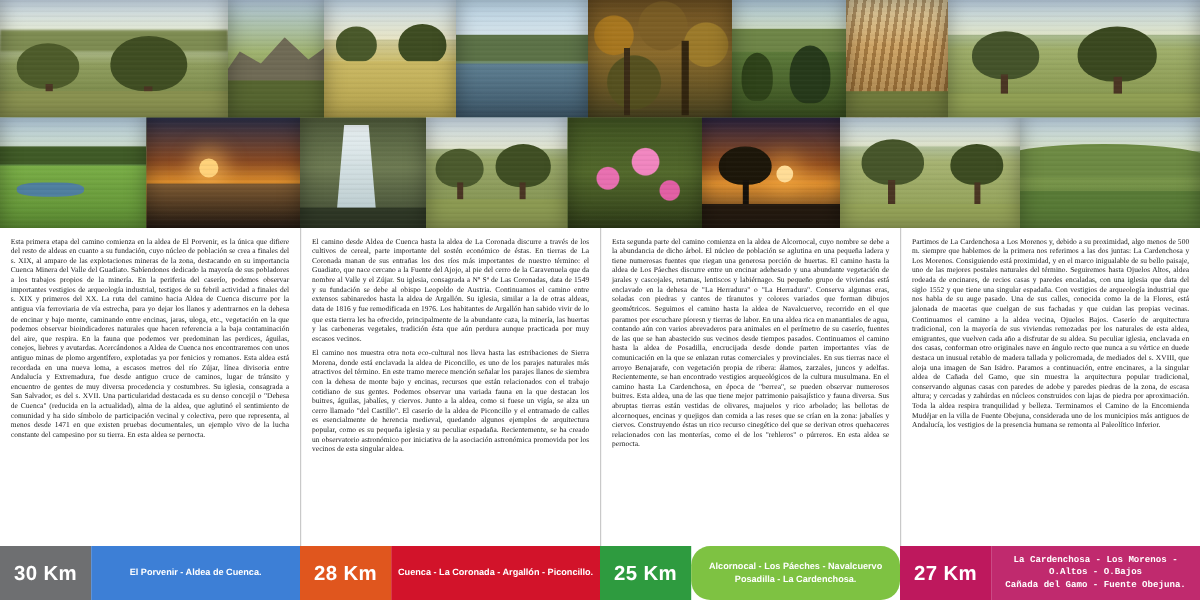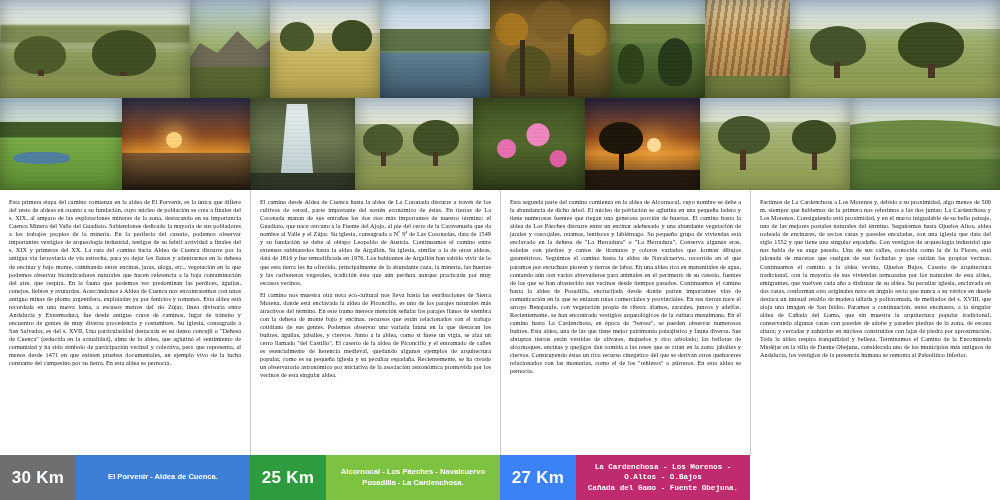--- a/index.html
+++ b/index.html
@@ -48,21 +48,21 @@
     flex:1;display:flex;flex-direction:column;align-items:center;justify-content:center;
     color:#ffffff;font-family:"Liberation Sans", sans-serif;font-weight:bold;
     font-size:7.6px;line-height:1.35;text-align:center;padding:0 4px;
   }
   .bar.b1 .km{background:#6e6f71;}
   .bar.b1 .lbl{background:#3d7fd6;}
   .bar.b2 .km{background:#e0561e;}
   .bar.b2 .lbl{background:#d2132a;}
   .bar.b3 .km{background:#2e9b3f;}
   .bar.b3 .lbl{background:#7ec242;color:#ffffff;}
-  .bar.b4 .km{background:#3b82f6;}
+  .bar.b4 .km{background:#be185d;}
   .bar.b4 .lbl{background:#c02a6e;}
 </style>
 </head>
 <body>
 
 <div class="page">
 
   <div class="mosaic">
 
     <div class="ph" style="left:0;top:0;width:190px;height:98px;background:linear-gradient(#b8cbe0 0%,#cfd9c0 28%,#8f9d5e 55%,#6d7c3d 100%);">
@@ -234,24 +234,28 @@
 
   </div>
 
   <div class="bars">
 
     <div class="bar b1">
       <div class="km">30 Km</div>
       <div class="lbl">El Porvenir - Aldea de Cuenca.</div>
     </div>
 
+    <div class="bar b2">
+      <div class="km">28 Km</div>
+      <div class="lbl">Cuenca - La Coronada - Argallón - Piconcillo.</div>
+    </div>
 
     <div class="bar b3">
       <div class="km">25 Km</div>
-      <div class="lbl" style="white-space:pre-line;">Alcornocal - Los Páeches - Navalcuervo
+      <div class="lbl" style="white-space:pre-line;border-radius:16px;">Alcornocal - Los Páeches - Navalcuervo
 Posadilla - La Cardenchosa.</div>
     </div>
 
     <div class="bar b4">
       <div class="km">27 Km</div>
       <div class="lbl" style="white-space:pre-line;font-family:Liberation Mono, monospace;">La Cardenchosa - Los Morenos - O.Altos - O.Bajos
 Cañada del Gamo - Fuente Obejuna.</div>
     </div>
 
   </div>

